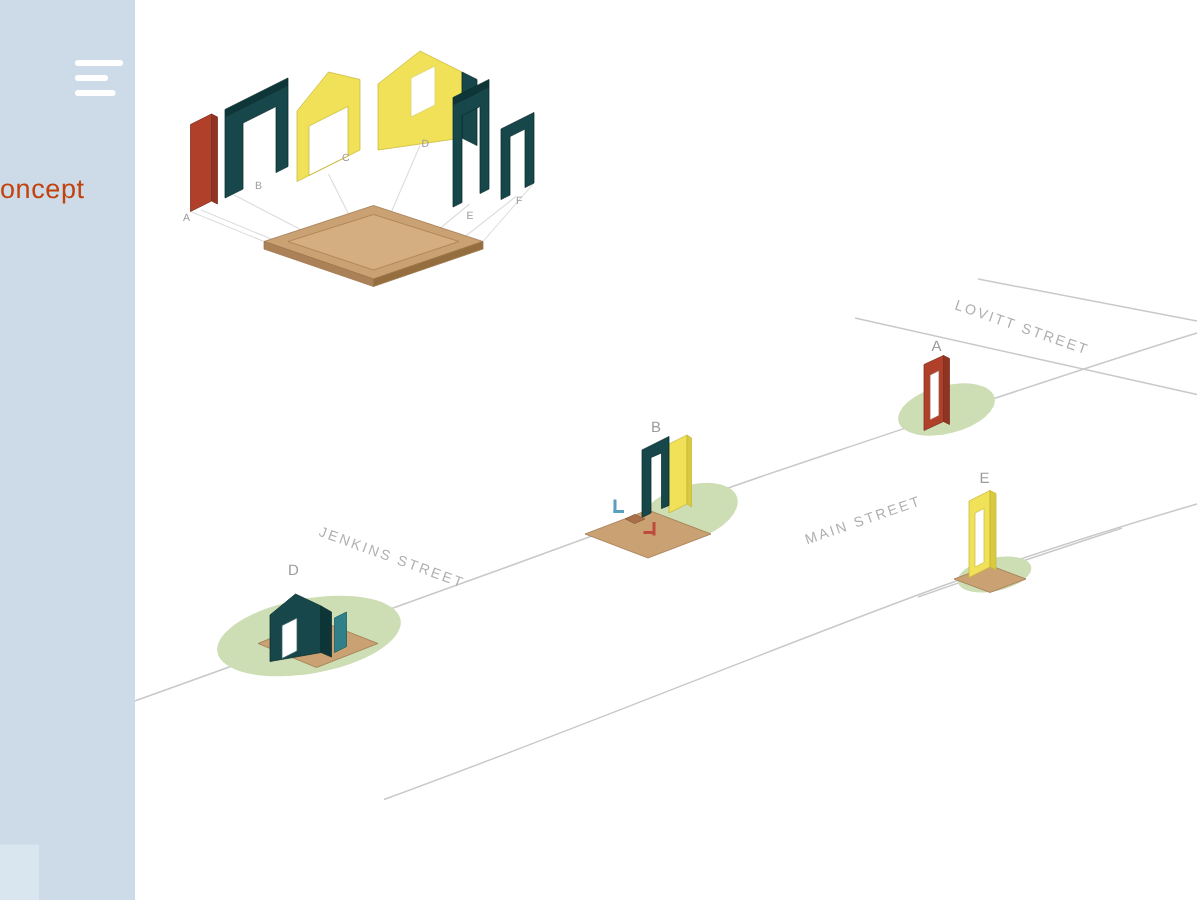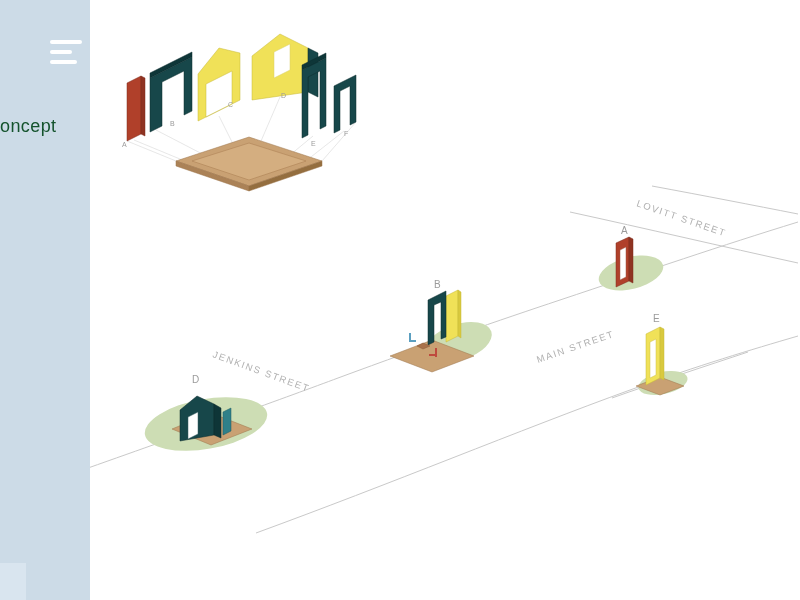--- a/index.html
+++ b/index.html
@@ -15,21 +15,21 @@
   .menu-btn{
     position:absolute;left:50px;top:40px;width:36px;height:30px;
     background:none;border:none;padding:0;cursor:pointer;
   }
   .menu-btn .bar{display:block;height:4px;border-radius:2px;background:#ffffff;margin-bottom:6px;}
   .menu-btn .bar.b1{width:32px;}
   .menu-btn .bar.b2{width:22px;}
   .menu-btn .bar.b3{width:27px;}
   .brand{
     position:absolute;left:0px;top:116px;
-    color:#14532d;font-size:18px;letter-spacing:.4px;font-weight:400;
+    color:#c2410c;font-size:18px;letter-spacing:.4px;font-weight:400;
   }
   .corner-accent{
     position:absolute;left:0;bottom:0;width:26px;height:37px;background:#d9e5ef;
   }
   svg text{font-family:"Liberation Sans",sans-serif;}
   .street-label{font-size:9.5px;letter-spacing:1.6px;fill:#b0b0b0;}
   .site-label{font-size:10px;fill:#9b9b9b;}
   .module-label{font-size:7px;fill:#9b9b9b;}
 </style>
 </head>

